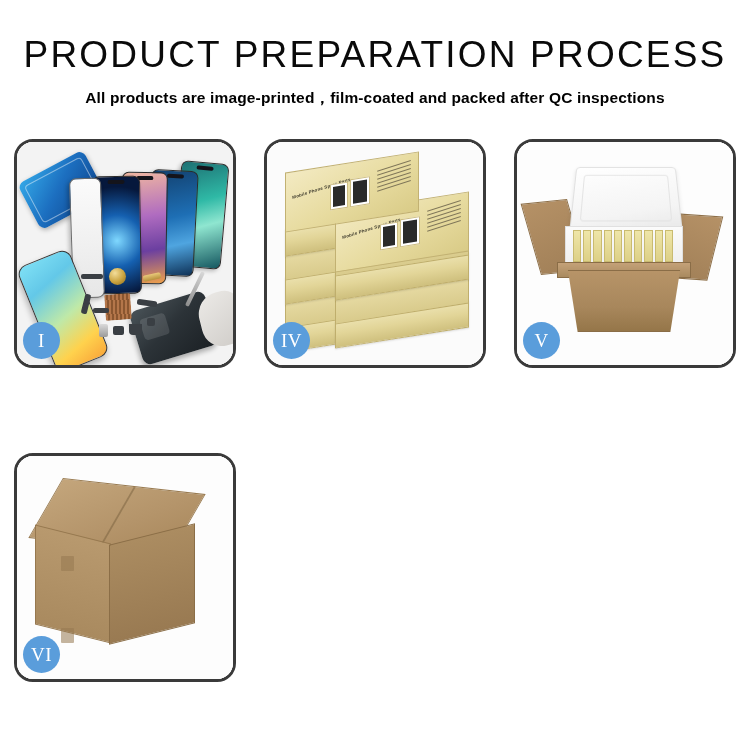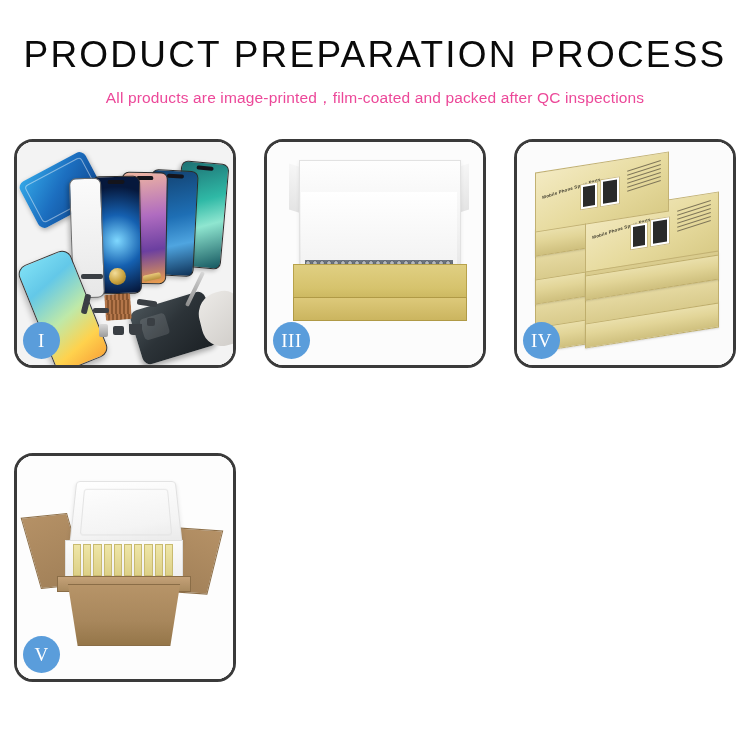--- a/index.html
+++ b/index.html
@@ -29,23 +29,23 @@
     font-size: 37px;
     font-weight: 500;
     letter-spacing: 2.2px;
     color: #0a0a0a;
     line-height: 1.05;
     white-space: nowrap;
   }
   .subtitle {
     margin-top: 13px;
     font-size: 15.5px;
-    font-weight: 400;
+    font-weight: 700;
     letter-spacing: 0.15px;
-    color: #ec4899;
+    color: #000000;
     white-space: nowrap;
   }
 
   
   .grid {
     position: absolute;
     top: 139px;
     left: 14px;
     width: 722px;
     display: grid;
@@ -390,33 +390,20 @@
         <span class="part silver" style="left:196px; top:192px; width:5px; height:5px; border-radius:50%;"></span>
         <span class="part silver" style="left:204px; top:186px; width:5px; height:5px; border-radius:50%;"></span>
 
         <div class="tweezers"></div>
         <div class="hand"></div>
       </div>
       <div class="badge">I</div>
     </div>
 
 
-    <div class="card">
-      <div class="card-stage">
-        <div class="p3-bg"></div>
-        <div class="m-lid-left"></div>
-        <div class="m-lid-right"></div>
-        <div class="m-lid"></div>
-        <div class="m-foam"></div>
-        <div class="m-inner-fill"></div>
-        <div class="m-base"></div>
-        <div class="m-base-front"></div>
-      </div>
-      <div class="badge">III</div>
-    </div>
 
     <div class="card">
       <div class="card-stage">
         <div class="p4-bg"></div>
         <div class="stack">
 
           <div class="sbox" style="left:2px;  top:154px;"></div>
           <div class="sbox-side" style="left:2px;  top:130px;"></div>
           <div class="sbox" style="left:2px;  top:106px;"></div>
           <div class="sbox-side" style="left:2px;  top:82px;"></div>
@@ -486,15 +473,26 @@
             <span></span>
             <span></span>
             <span></span>
         </div>
         <div class="v-rim"></div>
         <div class="v-body"></div>
       </div>
       <div class="badge">V</div>
     </div>
 
+    <div class="card">
+      <div class="card-stage">
+        <div class="p6-bg"></div>
+        <div class="c-top"></div>
+        <div class="c-left"></div>
+        <div class="c-right"></div>
+        <span class="c-tape" style="left:44px; top:100px;"></span>
+        <span class="c-tape" style="left:44px; top:172px;"></span>
+      </div>
+      <div class="badge">VI</div>
+    </div>
 
   </div>
 </div>
 
 </body></html>

